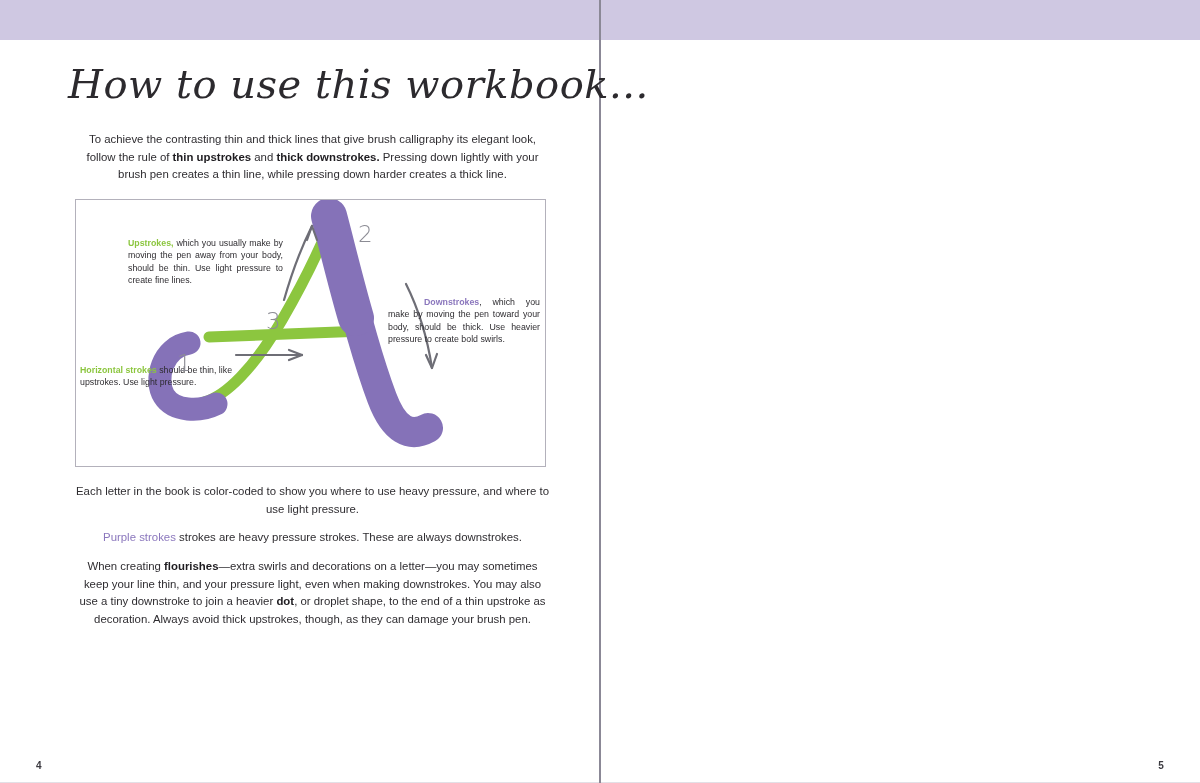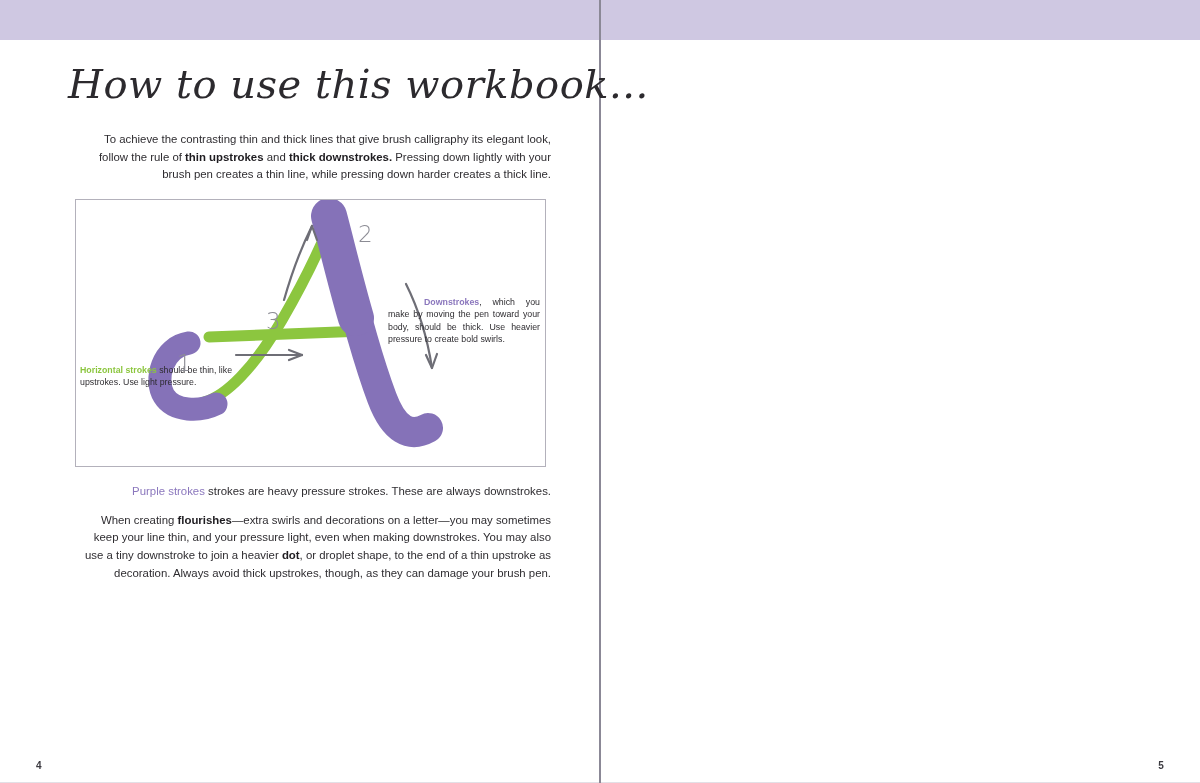--- a/index.html
+++ b/index.html
@@ -83,21 +83,21 @@
     letter-spacing: 0.5px;
   }
 
   .body-col {
     position: absolute;
     left: 74px;
     width: 477px;
     font-size: 11.4px;
     line-height: 1.55;
     color: #2e2c30;
-    text-align: right;
+    text-align: center;
   }
   .body-col p { margin: 0 0 11px 0; }
   .body-col p:last-child { margin-bottom: 0; }
 
   .intro { top: 131px; }
   .after-figure { top: 483px; }
 
   b, strong { font-weight: bold; color: #1e1c20; }
 
   .kw-green  { color: #8cc63f; font-weight: bold; }
@@ -188,30 +188,32 @@
           <path d="M208 100 C 216 72 226 46 236 26"></path>
           <path d="M236 26 L 231 40 M236 26 L 241 40"></path>
           <path d="M160 155 L 226 155"></path>
           <path d="M226 155 L 213 150 M226 155 L 213 160"></path>
           <path d="M330 84 C 344 112 352 142 356 168"></path>
           <path d="M356 168 L 350 155 M356 168 L 361 154"></path>
         </g>
       </svg>
     </div>
 
+    <div class="fig-caption cap-upstrokes"><span class="cap-green">Upstrokes,</span><span> which you usually make by moving the pen away from your body, should be thin. Use light pressure to create fine lines.</span></div>
 
     <div class="fig-caption cap-horizontal"><span class="cap-green">Horizontal strokes</span><span> should be thin, like upstrokes. Use light pressure.</span></div>
 
     <div class="fig-caption cap-downstrokes"><span class="cap-purple">Downstrokes</span><span>, which you make by moving the pen toward your body, should be thick. Use heavier pressure to create bold swirls.</span></div>
 
     <div class="stroke-num num-1">1</div>
     <div class="stroke-num num-2">2</div>
     <div class="stroke-num num-3">3</div>
 
     <div class="body-col after-figure">
+      <p>Each letter in the book is color-coded to show you where to use heavy pressure, and where to use light pressure.</p>
 
 
       <p><span class="kw-purple">Purple strokes</span><span> strokes are heavy pressure strokes. These are always downstrokes.</span></p>
 
 
       <p><span>When creating </span><b>flourishes</b><span>—extra swirls and decorations on a letter—you may sometimes keep your line thin, and your pressure light, even when making downstrokes. You may also use a tiny downstroke to join a heavier </span><b>dot</b><span>, or droplet shape, to the end of a thin upstroke as decoration. Always avoid thick upstrokes, though, as they can damage your brush pen.</span></p>
     </div>
 
     <div class="page-number pn-left">4</div>
     <div class="footer-rule"></div>

